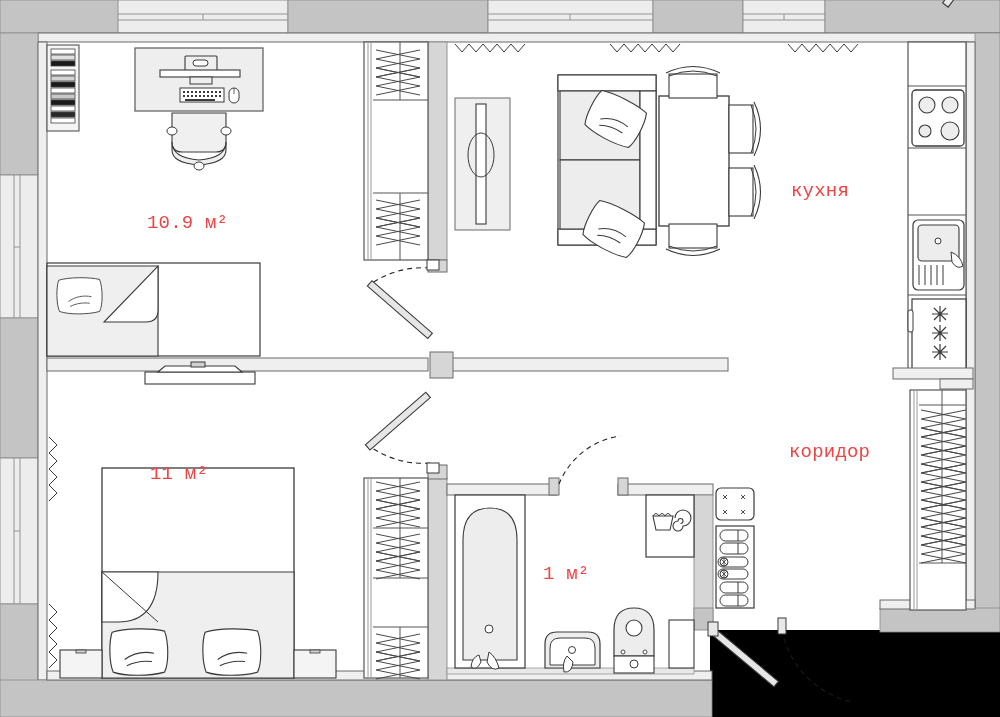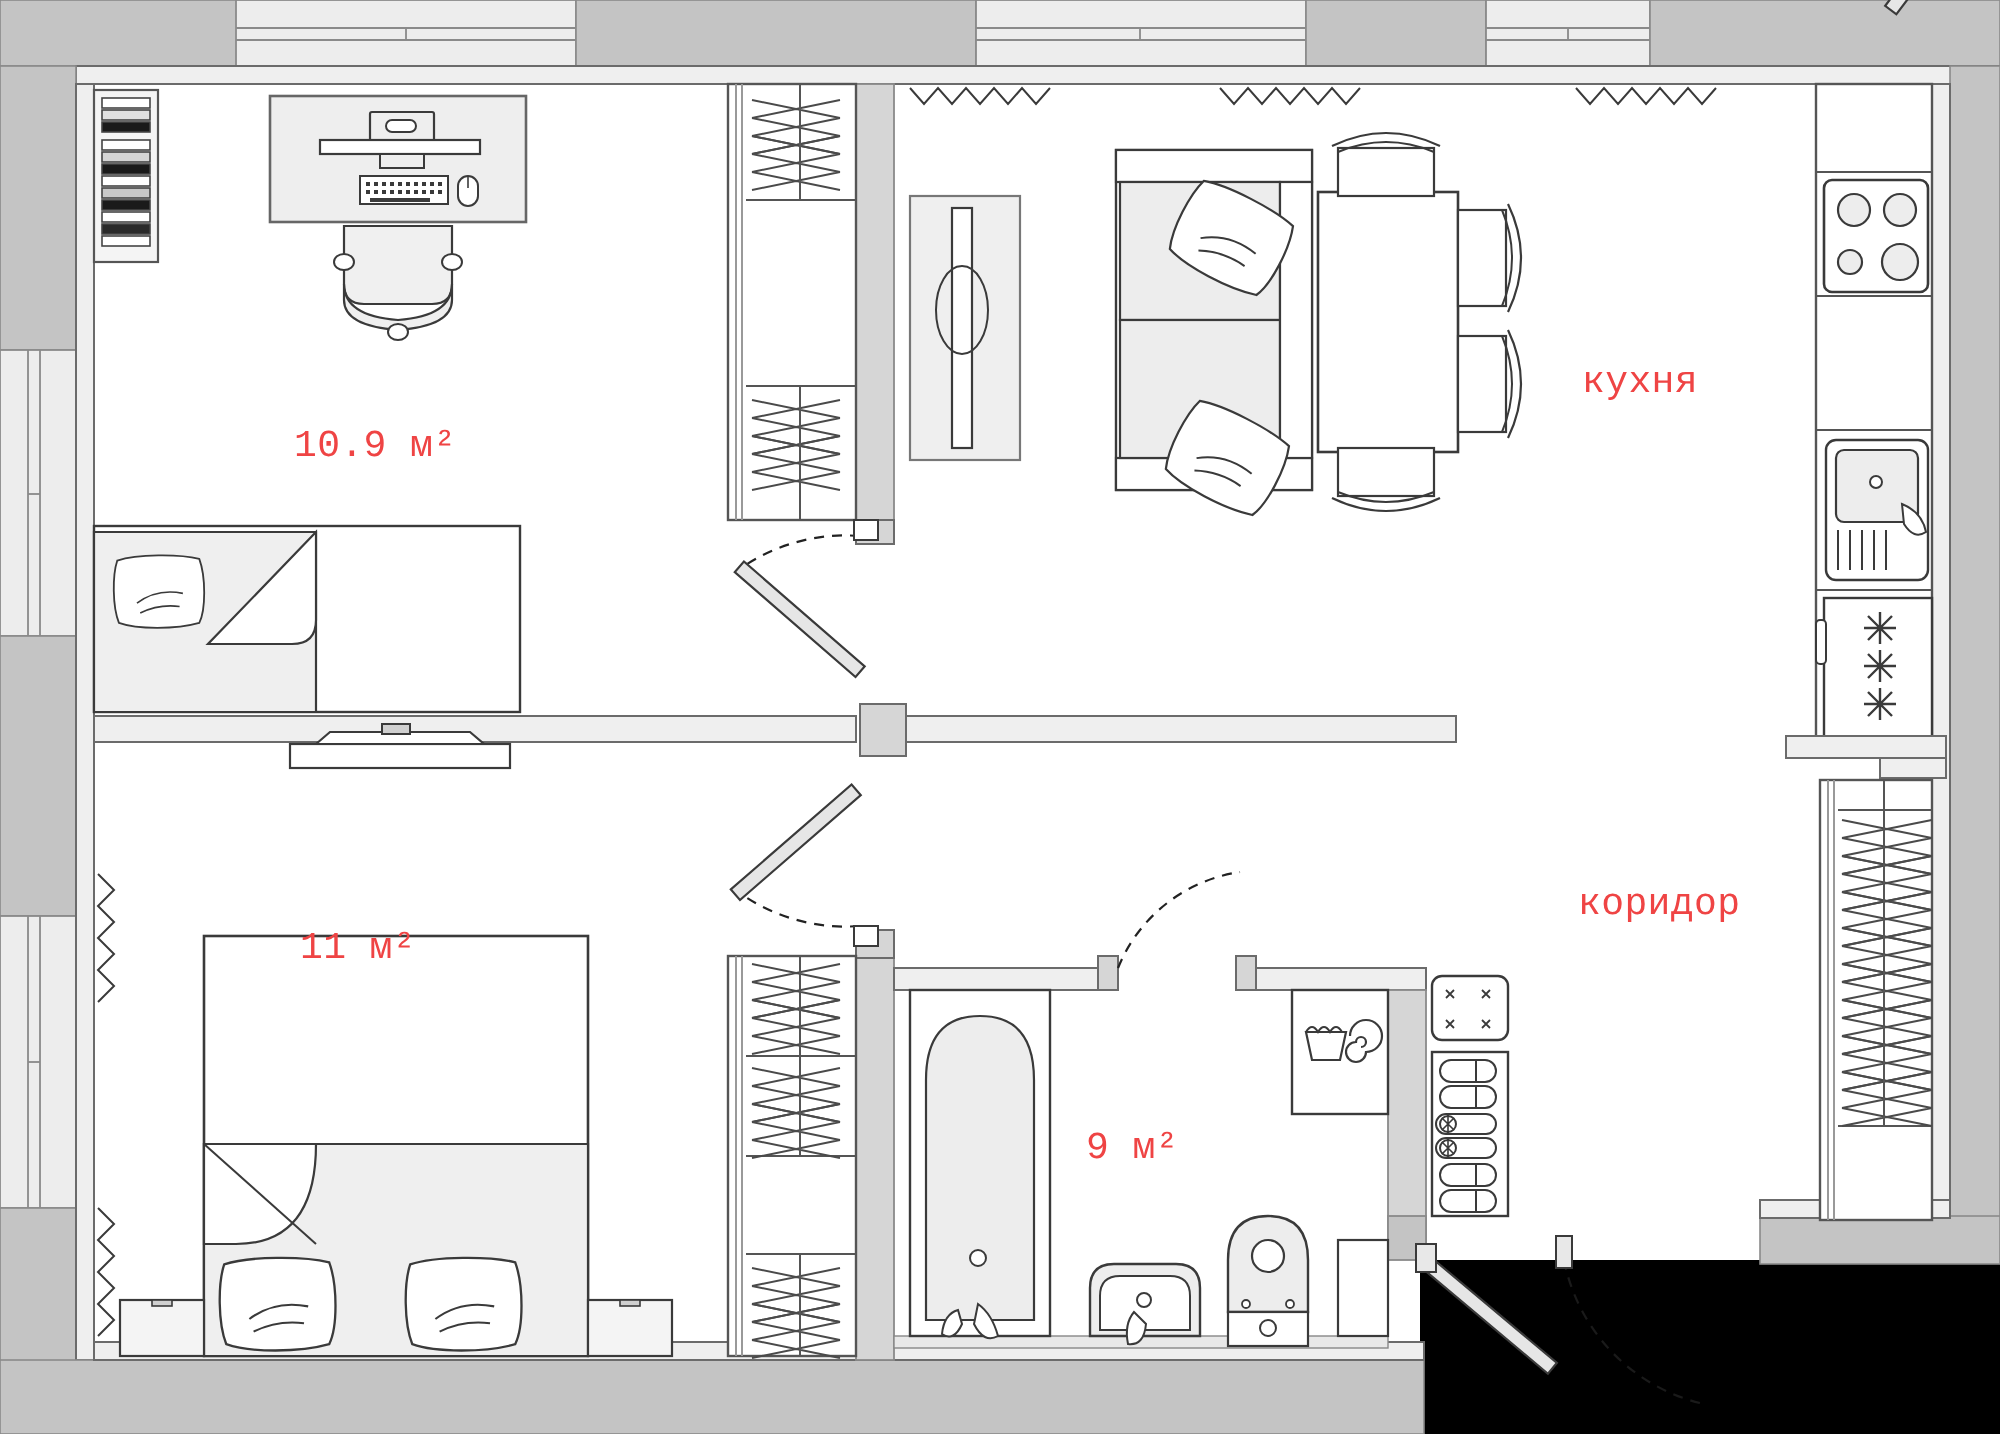--- a/index.html
+++ b/index.html
@@ -522,20 +522,20 @@
 
   <div class="room-label" style="left:791px; top:180px;">
     <span>кухня</span>
   </div>
 
   <div class="room-label area" style="left:150px; top:421px;margin-top:42px;">
     <span>11 м²</span>
   </div>
 
   <div class="room-label area" style="left:543px; top:563px;">
-    <span>9 м²</span>
+    <span>1 м²</span>
   </div>
 
   <div class="room-label" style="left:789px; top:441px;text-align:center;">
     <span>коридор</span>
   </div>
 
 </div>
 
 </body></html>

